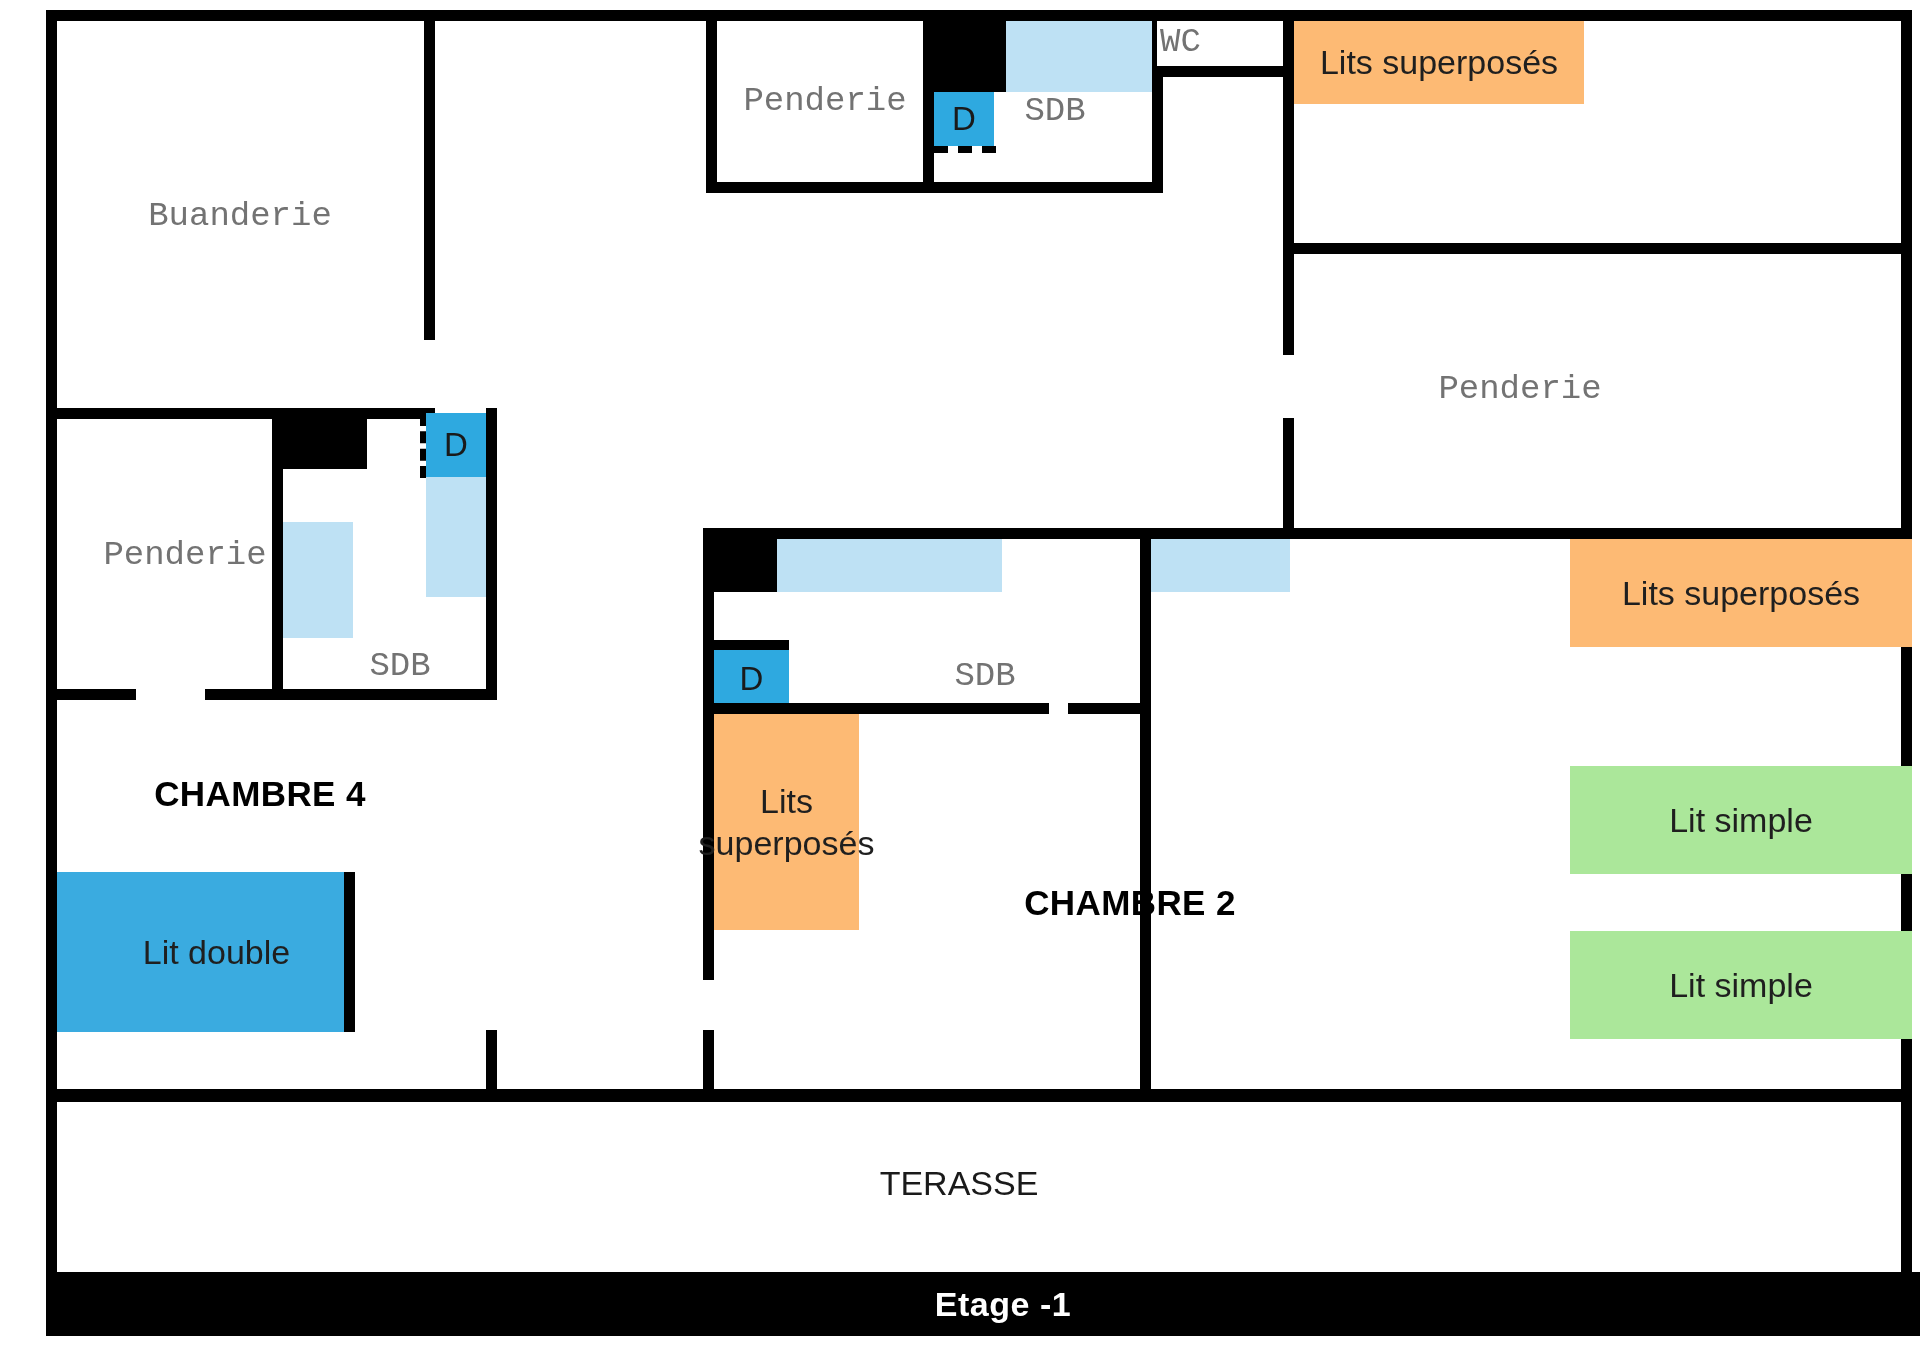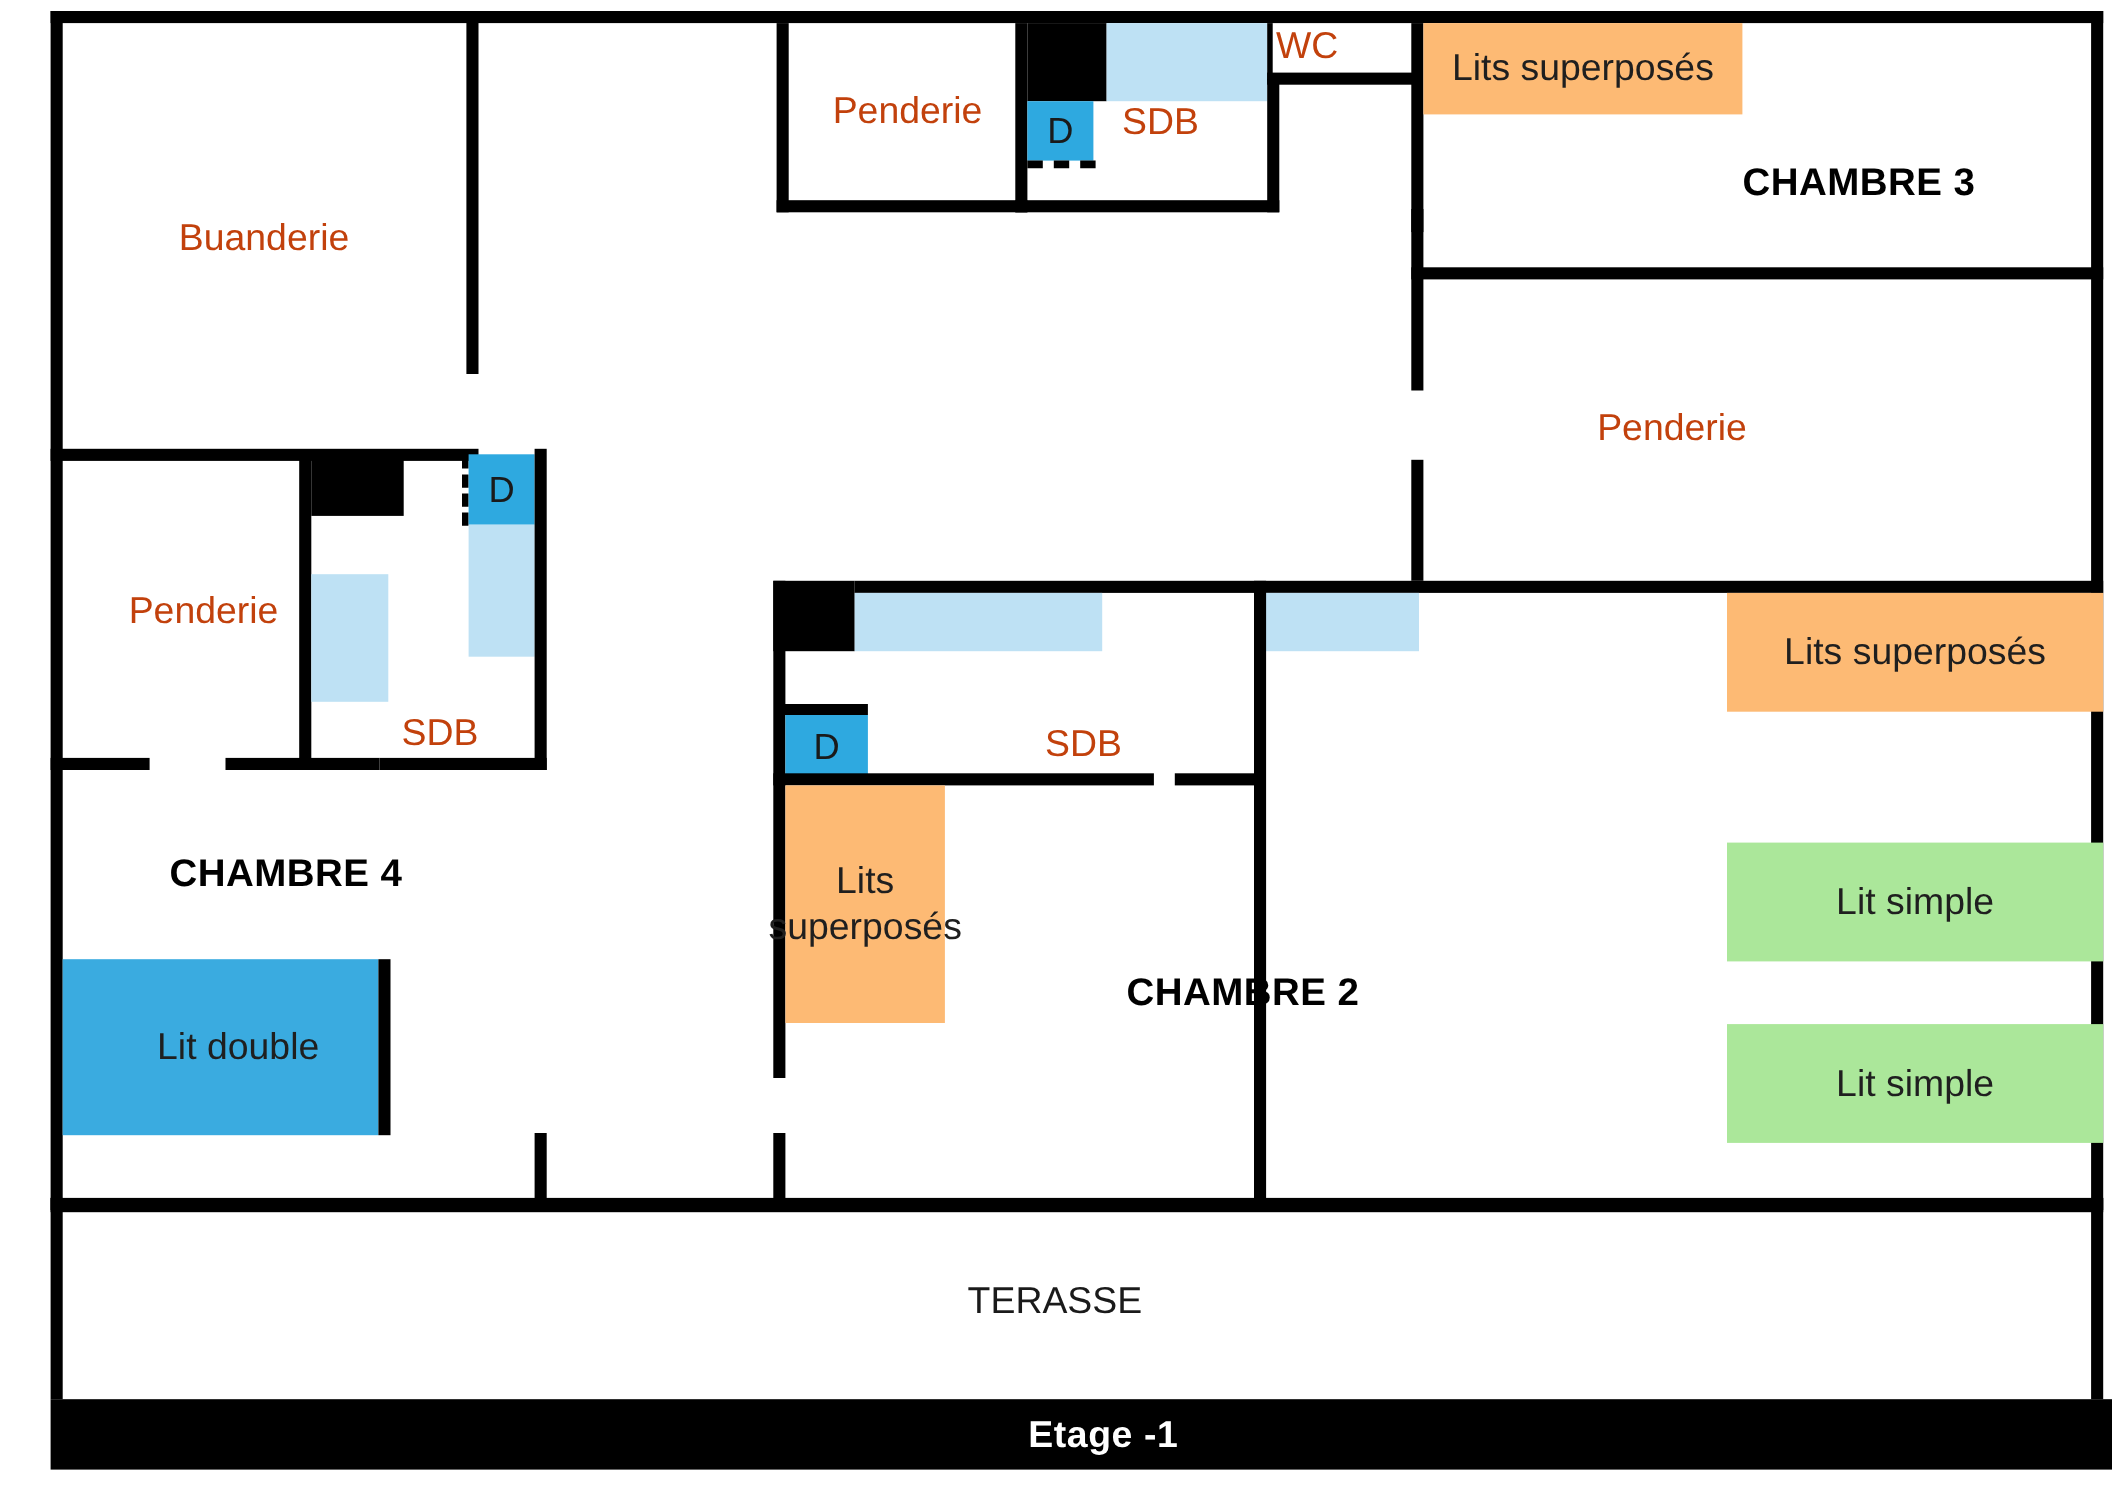--- a/index.html
+++ b/index.html
@@ -17,27 +17,28 @@
     background: #ffffff;
     overflow: hidden;
   }
   
   .wall {
     position: absolute;
     background: #000000;
   }
   .room-label {
     position: absolute;
-    color: #c2410c;
+    color: #737373;
     font-size: 34px;
     line-height: 1.15;
     white-space: nowrap;
     display: flex;
     align-items: center;
     justify-content: center;
+    font-family: Liberation Mono, monospace;
   }
   .room-title {
     position: absolute;
     color: #000000;
     font-size: 35px;
     font-weight: bold;
     letter-spacing: 0.4px;
     white-space: nowrap;
     display: flex;
     align-items: center;
@@ -122,21 +123,20 @@
   <div class="wall" style="left:923px; top:182px; width:240px;height:11px;"></div>
   <div class="wall" style="left:1152px; top:72px; width:11px; height:121px;"></div>
   <div class="room-label" style="left:1000px; top:90px; width:110px; height:44px;">SDB</div>
 
   <div class="wall" style="left:1152px; top:21px; width:5px; height:52px;"></div>
   <div class="wall" style="left:1152px; top:66px; width:136px;height:11px;"></div>
   <div class="wall" style="left:1283px; top:21px; width:11px; height:190px;"></div>
   <div class="room-label" style="left:1160px; top:20px; width:80px; height:46px; justify-content:flex-start;">WC</div>
 
   <div class="furn furn-bunk" style="left:1294px; top:21px; width:290px; height:83px;">Lits superposés</div>
-  <div class="room-title" style="left:1560px; top:143px; width:260px; height:46px;">CHAMBRE 3</div>
 
   <div class="wall" style="left:1283px; top:190px; width:11px; height:165px;"></div>
   <div class="wall" style="left:1283px; top:243px; width:629px; height:11px;"></div>
 
   <div class="room-label" style="left:1400px; top:367px; width:240px; height:46px;">Penderie</div>
 
   <div class="wall" style="left:1283px; top:418px; width:11px; height:110px;"></div>
 
   <div class="wall" style="left:1140px; top:528px; width:772px; height:11px;"></div>
 

